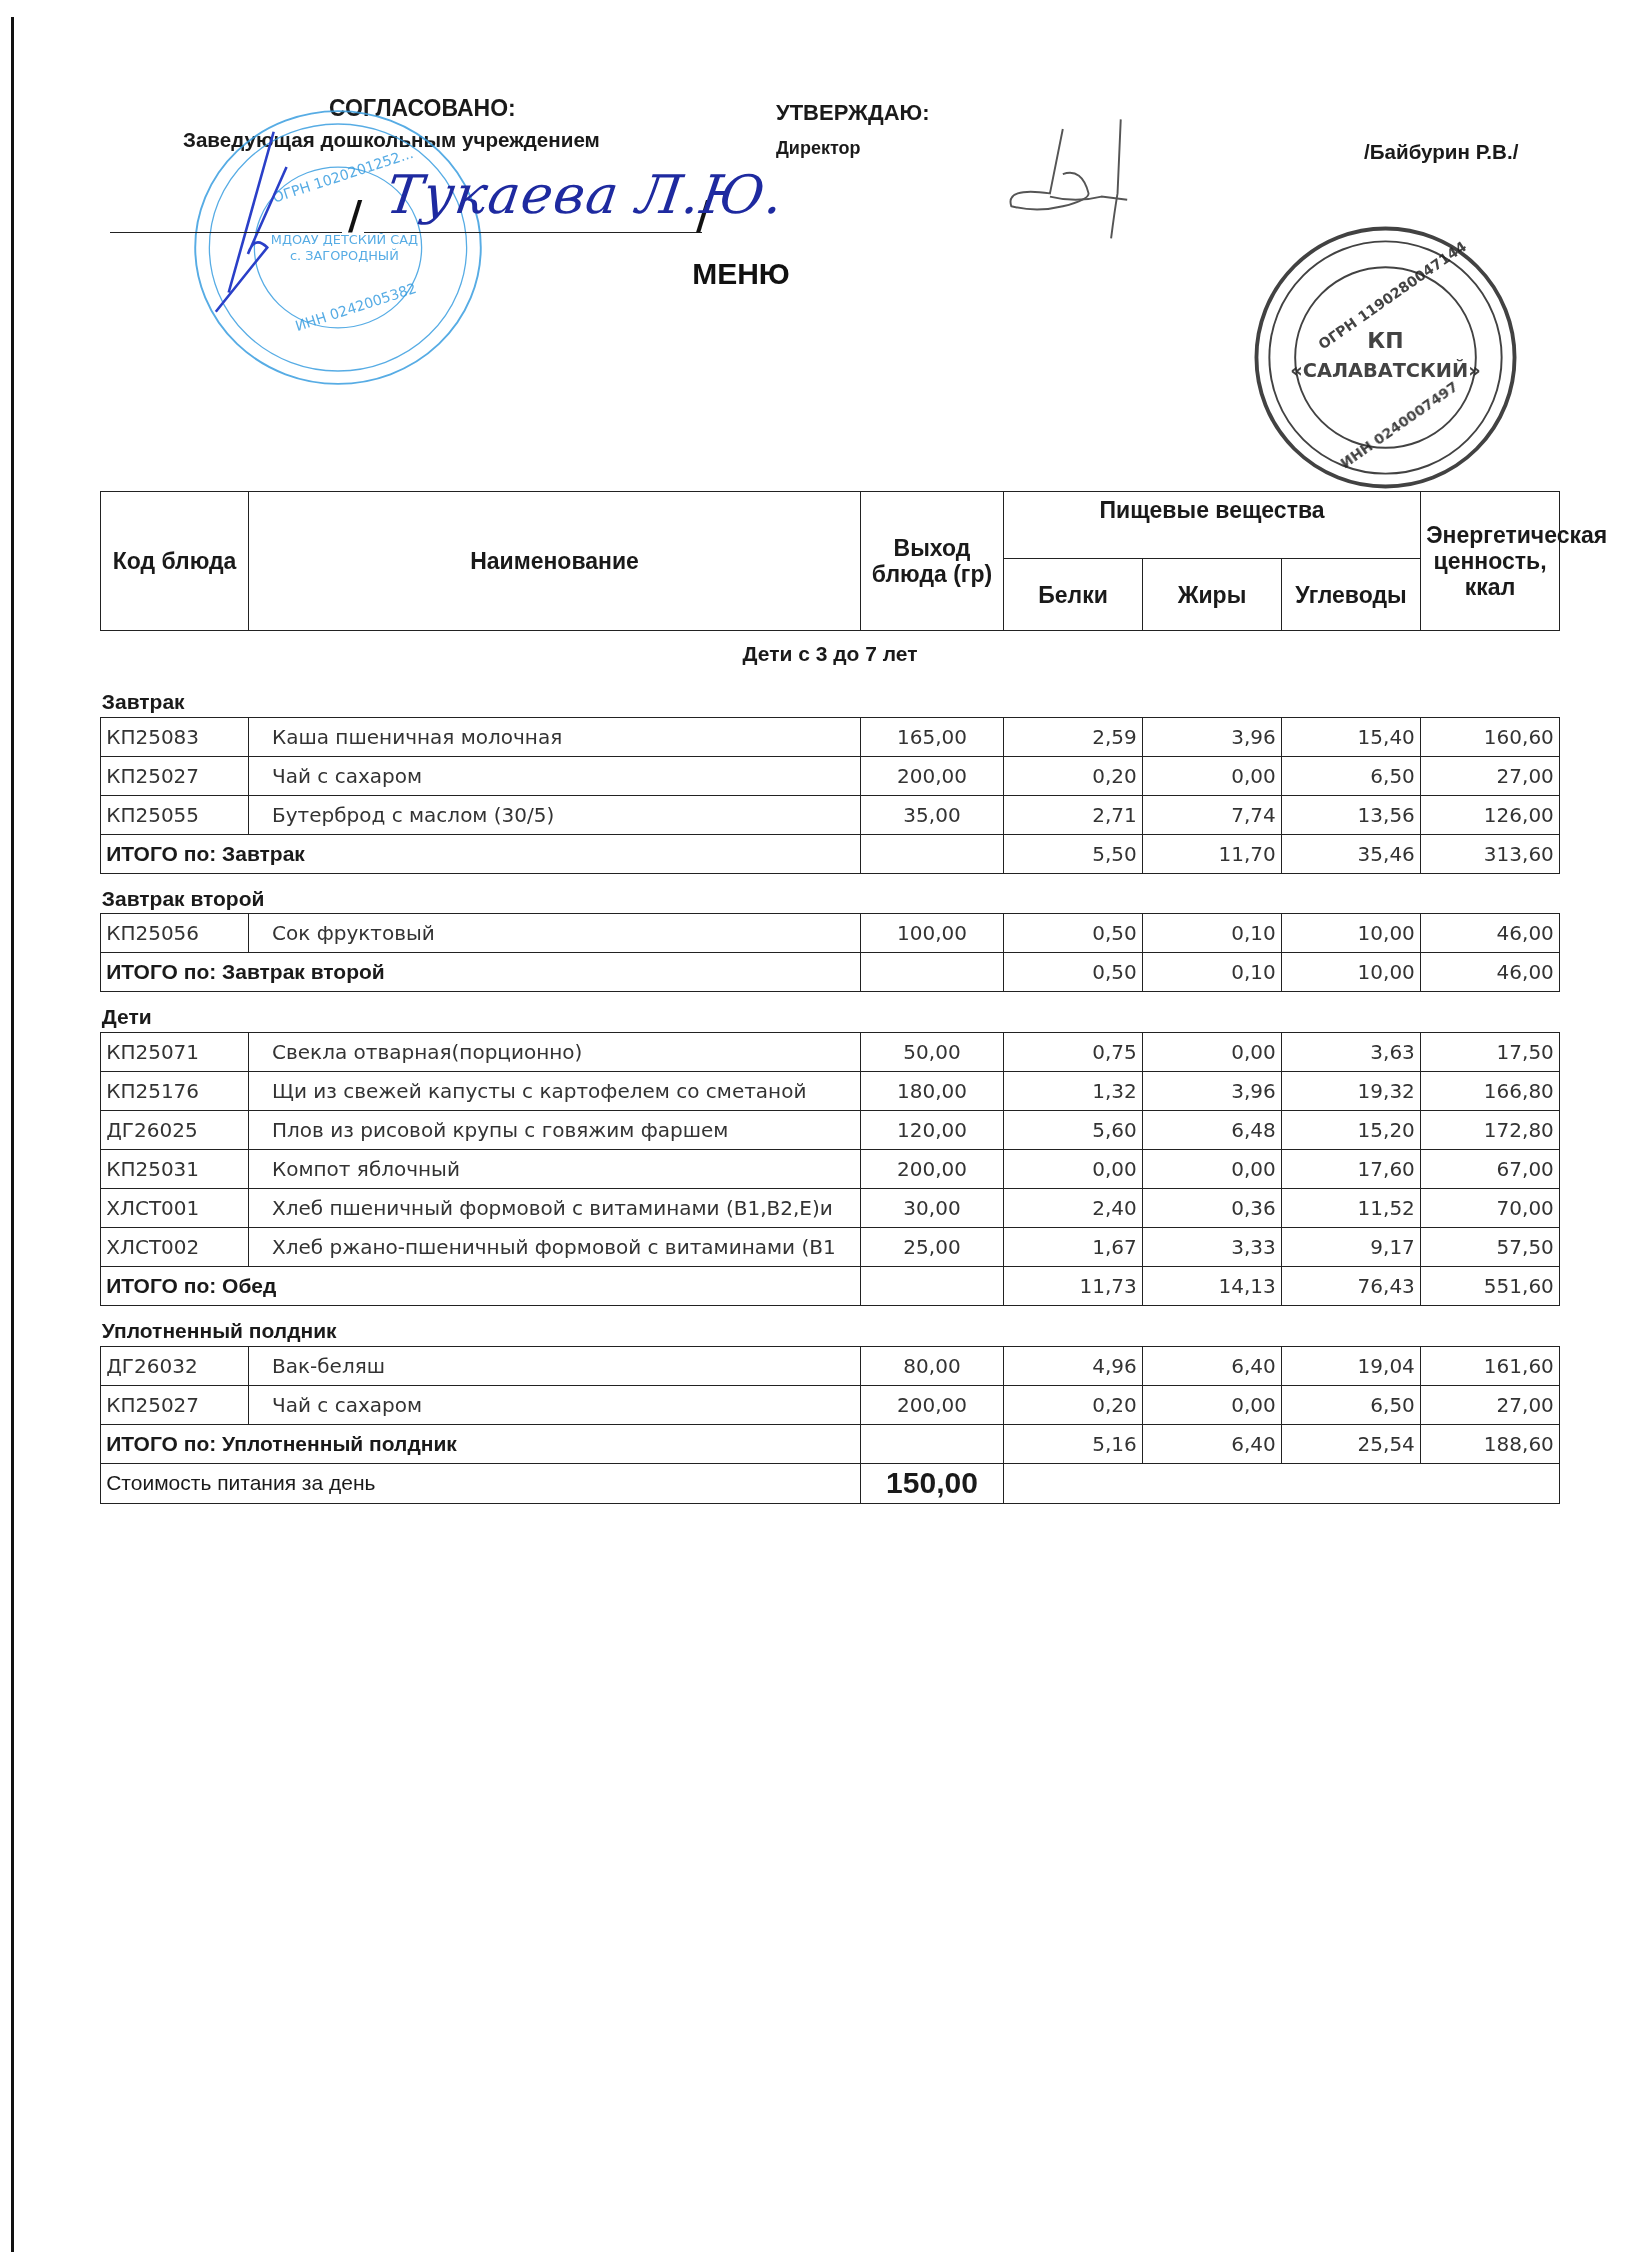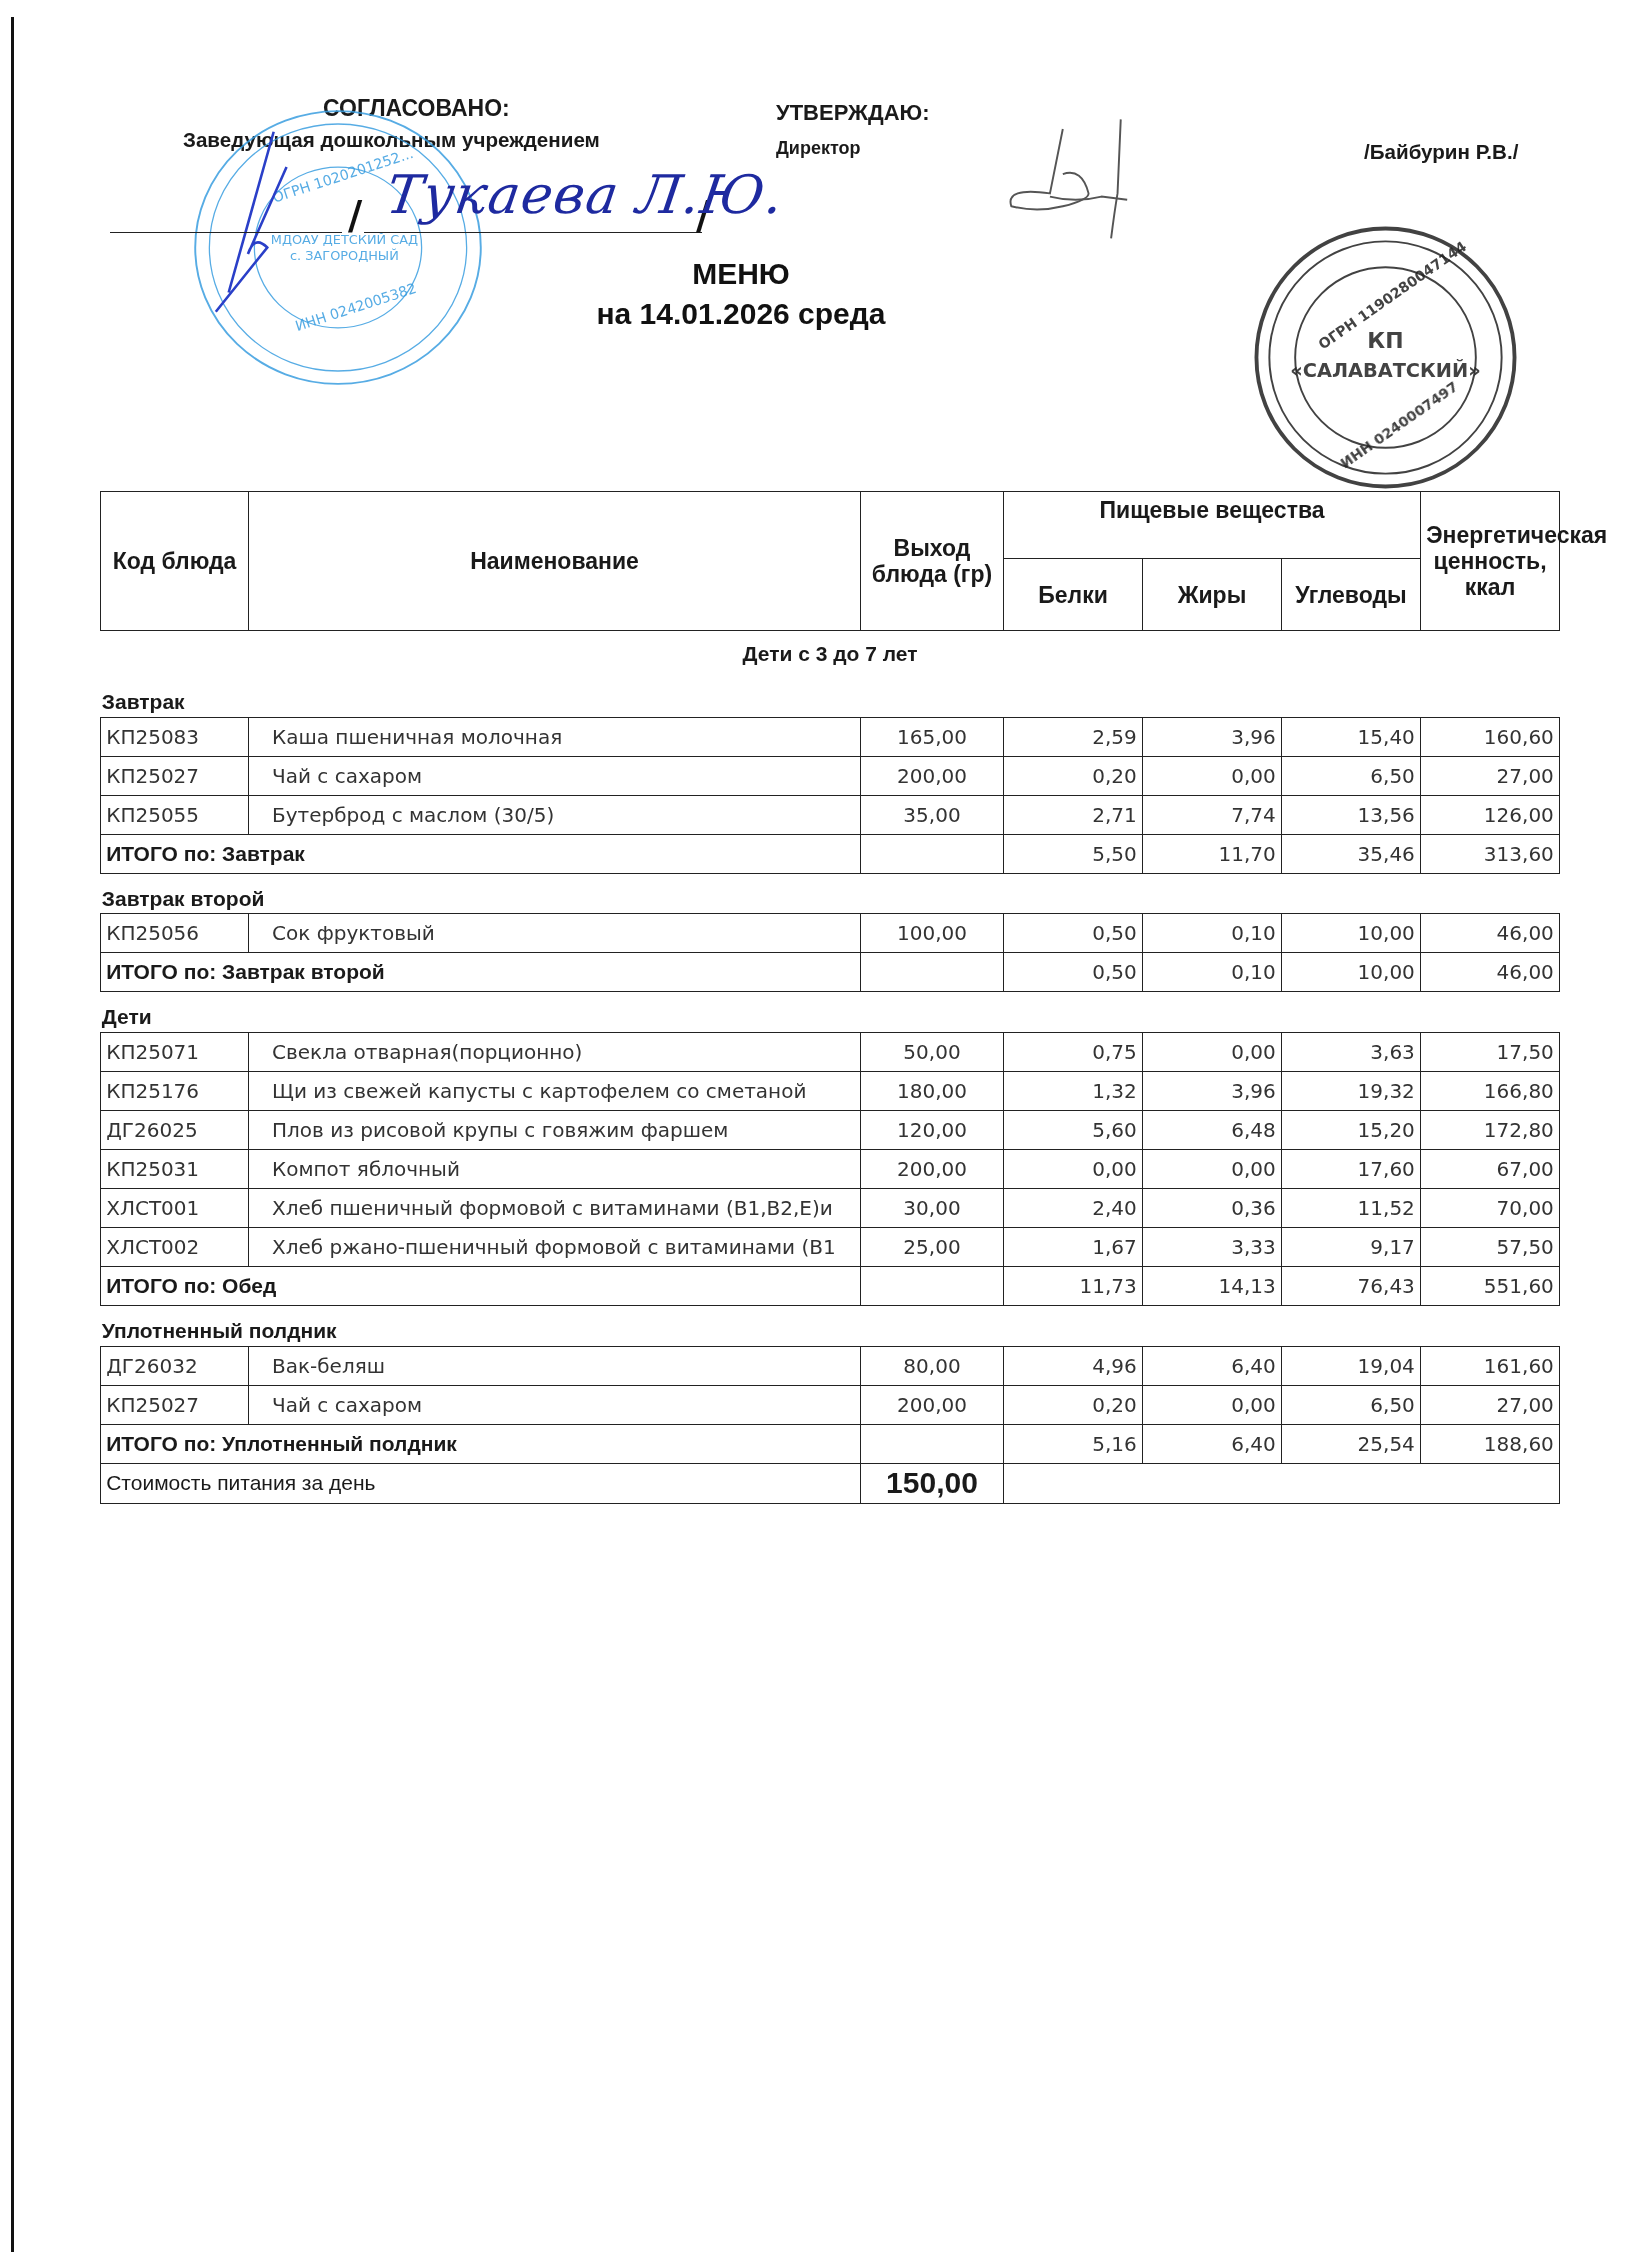--- a/index.html
+++ b/index.html
@@ -2,21 +2,21 @@
 <html style="font-size:10.3px"><head>
 <meta charset="utf-8">
 <style>
   html, body { margin: 0; padding: 0; background: #ffffff; }
   body { width: 1643px; height: 2261px; position: relative; overflow: hidden;
          font-family: "DejaVu Sans", sans-serif; color: #1a1a1a; }
   .scan-edge { position: absolute; left: 11px; top: 17.4px; width: 2.6px; height: 2235px; background: #111; }
 
   
   .approve-left { position: absolute; left: 155px; top: 95px; width: 554px; }
-  .approve-left .title { position: absolute; left: 168px; top: 0; font-weight: bold; font-size: 23px; font-family: "Liberation Sans", sans-serif; }
+  .approve-left .title { position: absolute; left: 174px; top: 0; font-weight: bold; font-size: 23px; font-family: "Liberation Sans", sans-serif; }
   .approve-left .role { position: absolute; left: 0; top: 33px; font-weight: bold; font-size: 20.6px; font-family: "Liberation Sans", sans-serif; white-space: nowrap; margin-left: 28px; }
   .sign-line { position: absolute; top: 232px; height: 1.3px; background: #222; }
   .sig-blue { position: absolute; left: 387px; top: 164px; font-family: "DejaVu Serif", serif; font-style: italic; font-size: 53px; color: #1e2aa0; letter-spacing: 1.3px; transform: skewX(-8deg); }
   .slash { position: absolute; font-size: 39px; color: #111; font-weight: bold; }
 
   .approve-right { position: absolute; left: 776px; top: 100px; }
   .approve-right .title { font-weight: bold; font-size: 22px; font-family: "Liberation Sans", sans-serif; }
   .approve-right .role { margin-top: 12px; font-weight: bold; font-size: 18px; font-family: "Liberation Sans", sans-serif; }
   .director-name { position: absolute; left: 1364px; top: 140px; font-weight: bold; font-size: 20.6px; font-family: "Liberation Sans", sans-serif; }
 
@@ -106,21 +106,20 @@
   <g fill="#222" font-family="DejaVu Sans, sans-serif" font-weight="bold" text-anchor="middle" opacity="0.85">
     <text x="210" y="195" font-size="34">КП</text>
     <text x="210" y="240" font-size="30">«САЛАВАТСКИЙ»</text>
     <text x="225" y="120" font-size="22" transform="rotate(-35 225 120)">ОГРН 1190280047144</text>
     <text x="235" y="320" font-size="22" transform="rotate(-35 235 320)">ИНН 0240007497</text>
   </g>
 </svg>
 
 <div class="title-block">
   <div class="t1">МЕНЮ</div>
-  <div class="t2">на 14.01.2026  среда</div>
 </div>
 
 <table class="menu-table">
   <colgroup>
     <col style="width:148px">
     <col style="width:612px">
     <col style="width:143px">
     <col style="width:139px">
     <col style="width:139px">
     <col style="width:139px">

